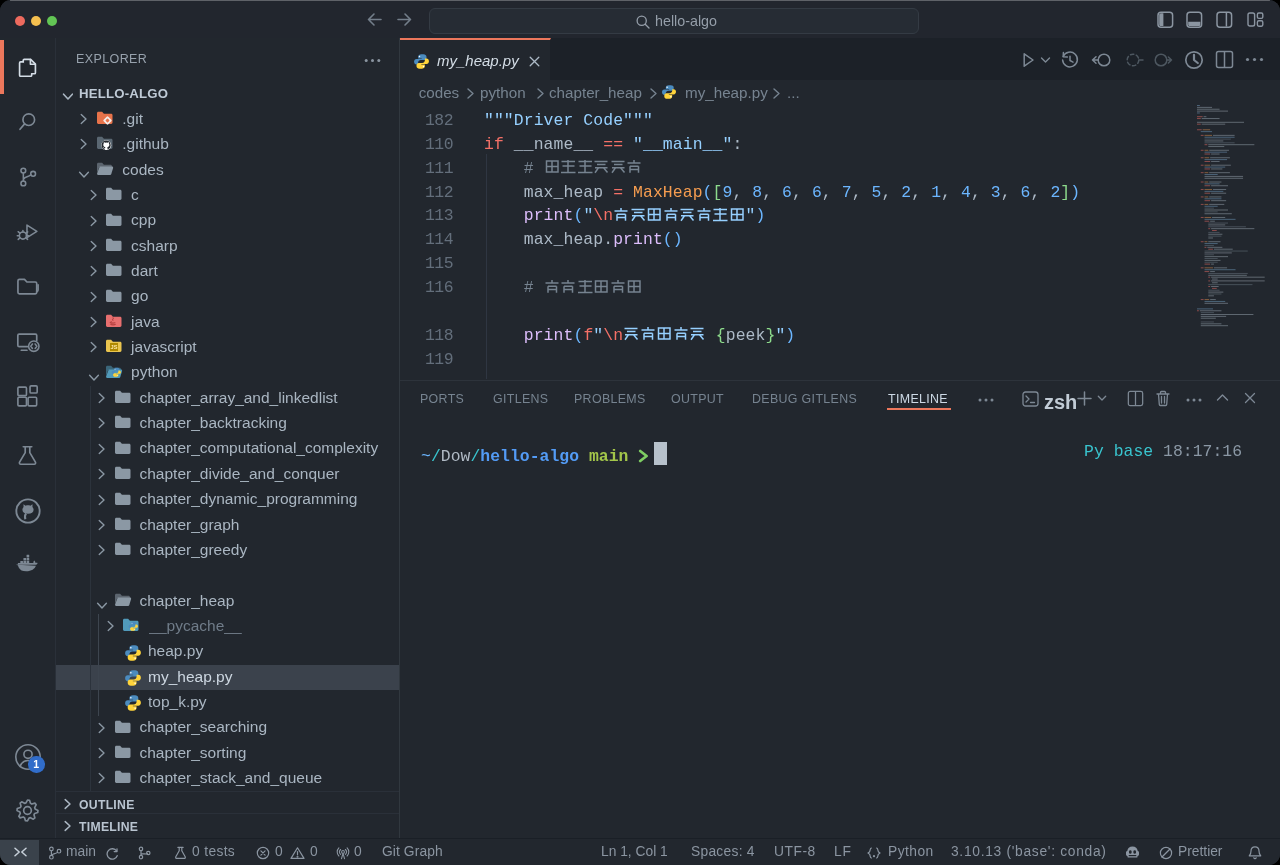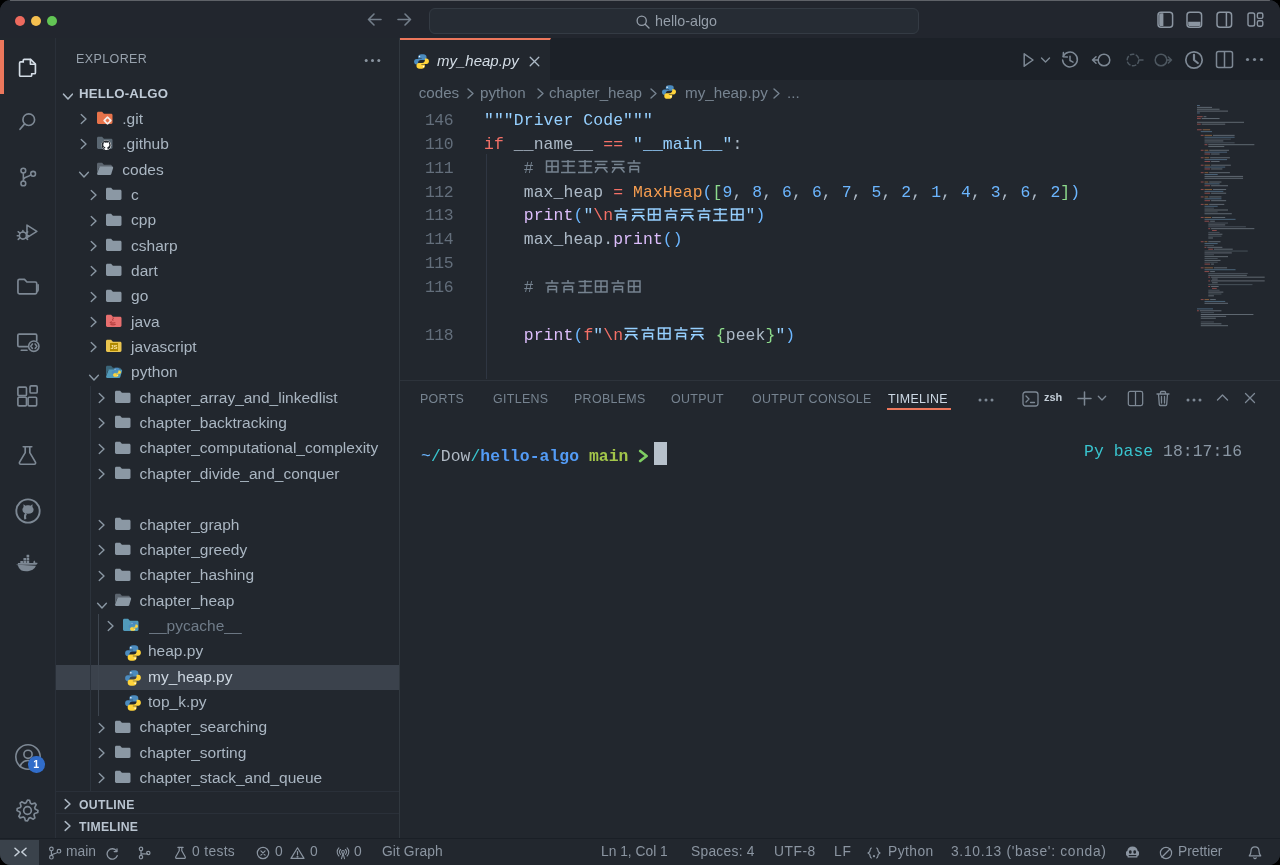--- a/index.html
+++ b/index.html
@@ -346,46 +346,46 @@
 </div>
 <div class="row" style="top:423.64px">
 <span class="tw" style="left:41px"><svg width="9" height="13" viewBox="0 0 9 13" style="">
             <path d="M2.2 1.6 L7 6 L2.2 10.4" stroke="#8b98a4" stroke-width="1.4" fill="none" stroke-linecap="round" stroke-linejoin="round"></path>
           </svg></span>
 <span class="ic" style="left:58px"><svg width="18" height="14" viewBox="0 0 17 14" style="">
             <path d="M0.5 2.2 C0.5 1.4 1.1 0.8 1.9 0.8 H5.6 L7.4 2.7 H14.6 C15.4 2.7 16 3.3 16 4.1 V11.6 C16 12.4 15.4 13 14.6 13 H1.9 C1.1 13 0.5 12.4 0.5 11.6 Z" fill="#8b98a4"></path>
           </svg></span>
 <span class="lbl" style="left:83.5px;">chapter_divide_and_conquer</span>
 </div>
+<div class="row" style="top:449.00px">
+<span class="tw" style="left:41px"><svg width="9" height="13" viewBox="0 0 9 13" style="">
+            <path d="M2.2 1.6 L7 6 L2.2 10.4" stroke="#8b98a4" stroke-width="1.4" fill="none" stroke-linecap="round" stroke-linejoin="round"></path>
+          </svg></span>
+<span class="ic" style="left:58px"><svg width="18" height="14" viewBox="0 0 17 14" style="">
+            <path d="M0.5 2.2 C0.5 1.4 1.1 0.8 1.9 0.8 H5.6 L7.4 2.7 H14.6 C15.4 2.7 16 3.3 16 4.1 V11.6 C16 12.4 15.4 13 14.6 13 H1.9 C1.1 13 0.5 12.4 0.5 11.6 Z" fill="#8b98a4"></path>
+          </svg></span>
+<span class="lbl" style="left:83.5px;">chapter_dynamic_programming</span>
+</div>
 <div class="row" style="top:474.36px">
 <span class="tw" style="left:41px"><svg width="9" height="13" viewBox="0 0 9 13" style="">
             <path d="M2.2 1.6 L7 6 L2.2 10.4" stroke="#8b98a4" stroke-width="1.4" fill="none" stroke-linecap="round" stroke-linejoin="round"></path>
           </svg></span>
 <span class="ic" style="left:58px"><svg width="18" height="14" viewBox="0 0 17 14" style="">
             <path d="M0.5 2.2 C0.5 1.4 1.1 0.8 1.9 0.8 H5.6 L7.4 2.7 H14.6 C15.4 2.7 16 3.3 16 4.1 V11.6 C16 12.4 15.4 13 14.6 13 H1.9 C1.1 13 0.5 12.4 0.5 11.6 Z" fill="#8b98a4"></path>
           </svg></span>
 <span class="lbl" style="left:83.5px;">chapter_graph</span>
 </div>
 <div class="row" style="top:499.72px">
 <span class="tw" style="left:41px"><svg width="9" height="13" viewBox="0 0 9 13" style="">
             <path d="M2.2 1.6 L7 6 L2.2 10.4" stroke="#8b98a4" stroke-width="1.4" fill="none" stroke-linecap="round" stroke-linejoin="round"></path>
           </svg></span>
 <span class="ic" style="left:58px"><svg width="18" height="14" viewBox="0 0 17 14" style="">
             <path d="M0.5 2.2 C0.5 1.4 1.1 0.8 1.9 0.8 H5.6 L7.4 2.7 H14.6 C15.4 2.7 16 3.3 16 4.1 V11.6 C16 12.4 15.4 13 14.6 13 H1.9 C1.1 13 0.5 12.4 0.5 11.6 Z" fill="#8b98a4"></path>
           </svg></span>
 <span class="lbl" style="left:83.5px;">chapter_greedy</span>
-</div>
-<div class="row" style="top:525.08px">
-<span class="tw" style="left:41px"><svg width="9" height="13" viewBox="0 0 9 13" style="">
-            <path d="M2.2 1.6 L7 6 L2.2 10.4" stroke="#8b98a4" stroke-width="1.4" fill="none" stroke-linecap="round" stroke-linejoin="round"></path>
-          </svg></span>
-<span class="ic" style="left:58px"><svg width="18" height="14" viewBox="0 0 17 14" style="">
-            <path d="M0.5 2.2 C0.5 1.4 1.1 0.8 1.9 0.8 H5.6 L7.4 2.7 H14.6 C15.4 2.7 16 3.3 16 4.1 V11.6 C16 12.4 15.4 13 14.6 13 H1.9 C1.1 13 0.5 12.4 0.5 11.6 Z" fill="#8b98a4"></path>
-          </svg></span>
-<span class="lbl" style="left:83.5px;">chapter_hashing</span>
 </div>
 <div class="row" style="top:550.44px">
 <span class="tw" style="left:40px;top:7.5px"><svg width="12" height="9" viewBox="0 0 12 9" style="">
             <path d="M1.6 2.2 L6 7 L10.4 2.2" stroke="#8b98a4" stroke-width="1.4" fill="none" stroke-linecap="round" stroke-linejoin="round"></path>
           </svg></span>
 <span class="ic" style="left:58px"><svg width="18" height="14" viewBox="0 0 17 14" style="">
             <path d="M0.5 2.2 C0.5 1.4 1.1 0.8 1.9 0.8 H5.6 L7.4 2.7 H14 C14.8 2.7 15.4 3.3 15.4 4.1 V5 H2.8 L0.5 11 Z" fill="#8b98a4" opacity=".55"></path>
             <path d="M3.2 4.6 H15.6 C16.3 4.6 16.8 5.3 16.6 6 L14.8 12 C14.6 12.6 14.1 13 13.5 13 H1.6 C0.9 13 0.4 12.3 0.6 11.6 Z" fill="#8b98a4"></path>
           </svg></span>
 <span class="lbl" style="left:83.5px;">chapter_heap</span>
@@ -559,21 +559,21 @@
 <span class="crumb" style="left:261px;top:4px"><svg width="16" height="16" viewBox="0 0 16 16" style="">
           <path fill="#4b8bbe" d="M7.95 1.2c-1.9 0-3.1.9-3.1 2.3v1.6h3.3v.5H3.3C1.9 5.6 1 6.7 1 8.2c0 1.5.9 2.6 2.3 2.6h1.5V9.2c0-1.4 1.2-2.5 2.6-2.5h3.2c1.2 0 2.1-1 2.1-2.1V3.5c0-1.4-1.3-2.3-2.8-2.3z"></path>
           <path fill="#ffd43b" d="M8.05 14.8c1.9 0 3.1-.9 3.1-2.3v-1.6H7.85v-.5h4.85c1.4 0 2.3-1.1 2.3-2.6 0-1.5-.9-2.6-2.3-2.6h-1.5v1.6c0 1.4-1.2 2.5-2.6 2.5H5.4c-1.2 0-2.1 1-2.1 2.1v1.1c0 1.4 1.3 2.3 2.75 2.3z"></path>
           <circle fill="#fff" cx="6.1" cy="3.3" r=".7"></circle>
           <circle fill="#fff" cx="9.9" cy="12.7" r=".7"></circle>
         </svg></span>
 </div>
 <div id="editor">
 <div id="indent-guide" style="left:85.5px;top:48px;height:225px"></div>
 <div class="cl" style="top:3.00px">
-        <span class="lnum" style="line-height:23.86px">146</span>
+        <span class="lnum" style="line-height:23.86px">182</span>
         <span class="code" style="line-height:23.86px"><span class="t-s">"""Driver Code"""</span></span>
       </div>
 <div class="cl" style="top:26.86px">
         <span class="lnum" style="line-height:23.86px">110</span>
         <span class="code" style="line-height:23.86px"><span class="t-r">if</span> __name__ <span class="t-r">==</span> <span class="t-s">"__main__"</span>:</span>
       </div>
 <div class="cl" style="top:50.72px">
         <span class="lnum" style="line-height:23.86px">111</span>
         <span class="code" style="line-height:23.86px">    <span class="t-c"># </span><span class="cj"><svg width="16.5" height="15" viewBox="0 0 16.5 15" style="position:absolute;left:0;top:0">
               <path d="M2.5 2h11.5v11H2.5zM2.5 7.5h11.5M8 2v11" stroke="#768390" stroke-width="1.5" fill="none"></path>
@@ -643,45 +643,49 @@
               <path d="M1.5 2.5h13M4 5.5h8.5M2 8.8h12.5M5.5 8.8l-3.5 5M10.5 8.8l4 4.6" stroke="#96d0ff" stroke-width="1.5" fill="none"></path>
             </svg></span><span class="cj"><svg width="16.5" height="15" viewBox="0 0 16.5 15" style="position:absolute;left:0;top:0">
               <path d="M8 1v2.6M1.5 4h13M4 7.2h8.5M4 10.6h8.5M4 7.2v6.6M12.5 7.2v6.6" stroke="#96d0ff" stroke-width="1.5" fill="none"></path>
             </svg></span><span class="cj"><svg width="16.5" height="15" viewBox="0 0 16.5 15" style="position:absolute;left:0;top:0">
               <path d="M2.5 2h11.5v11H2.5zM2.5 7.5h11.5M8 2v11" stroke="#96d0ff" stroke-width="1.5" fill="none"></path>
             </svg></span><span class="cj"><svg width="16.5" height="15" viewBox="0 0 16.5 15" style="position:absolute;left:0;top:0">
               <path d="M8 1v2.6M1.5 4h13M4 7.2h8.5M4 10.6h8.5M4 7.2v6.6M12.5 7.2v6.6" stroke="#96d0ff" stroke-width="1.5" fill="none"></path>
             </svg></span><span class="cj"><svg width="16.5" height="15" viewBox="0 0 16.5 15" style="position:absolute;left:0;top:0">
               <path d="M1.5 2.5h13M4 5.5h8.5M2 8.8h12.5M5.5 8.8l-3.5 5M10.5 8.8l4 4.6" stroke="#96d0ff" stroke-width="1.5" fill="none"></path>
             </svg></span><span class="t-s"> </span><span class="t-g">{</span>peek<span class="t-g">}</span><span class="t-s">"</span><span class="t-b">)</span></span>
+      </div>
+<div class="cl" style="top:241.60px">
+        <span class="lnum" style="line-height:23.86px">119</span>
+        <span class="code" style="line-height:23.86px"></span>
       </div>
 
 </div>
 <div id="panel">
 <span class="ptab " style="left:20px">PORTS</span>
 <span class="ptab " style="left:93px">GITLENS</span>
 <span class="ptab " style="left:174px">PROBLEMS</span>
 <span class="ptab " style="left:271px">OUTPUT</span>
-<span class="ptab " style="left:352px">OUTPUT CONSOLE</span>
+<span class="ptab " style="left:352px">DEBUG GITLENS</span>
 <span class="ptab act" style="left:488px">TIMELINE</span>
 <div id="term-underline"></div>
 <svg style="position:absolute;left:578px;top:17px" width="16" height="4" viewBox="0 0 16 4">
         <g fill="#7d8894">
           <circle cx="2" cy="2" r="1.5"></circle>
           <circle cx="8" cy="2" r="1.5"></circle>
           <circle cx="14" cy="2" r="1.5"></circle>
         </g>
       </svg>
 <svg style="position:absolute;left:622px;top:10px" width="17" height="16" viewBox="0 0 17 16">
         <g stroke="#7d8894" stroke-width="1.3" stroke-linecap="round" stroke-linejoin="round" fill="none">
           <rect x="1" y="1" width="15" height="14" rx="2.5"></rect>
           <path d="M4 5 L7 8 L4 11 M8.5 11.5 H12.5"></path>
         </g>
       </svg>
-<span style="position:absolute;left:644px;top:10px;font-size:11px;font-weight:600;color:#c2ccd6">zsh</span>
+<span style="position:absolute;left:644px;top:10px;font-size:20px;font-weight:600;color:#c2ccd6">zsh</span>
 <svg style="position:absolute;left:676px;top:9px" width="17" height="17" viewBox="0 0 17 17">
         <path d="M8.5 2 V15 M2 8.5 H15" stroke="#7d8894" stroke-width="1.5" stroke-linecap="round" stroke-linejoin="round" fill="none"></path>
       </svg>
 <svg style="position:absolute;left:697px;top:14px" width="10" height="7" viewBox="0 0 10 7">
         <path d="M1.3 1.3 L5 5 L8.7 1.3" stroke="#7d8894" stroke-width="1.3" stroke-linecap="round" stroke-linejoin="round" fill="none"></path>
       </svg>
 <svg style="position:absolute;left:727px;top:9px" width="17" height="17" viewBox="0 0 19 19">
         <g stroke="#7d8894" stroke-width="1.4" fill="none">
           <rect x="1.5" y="1.5" width="16" height="16" rx="2"></rect>
           <path d="M9.5 1.5 V17.5"></path>

